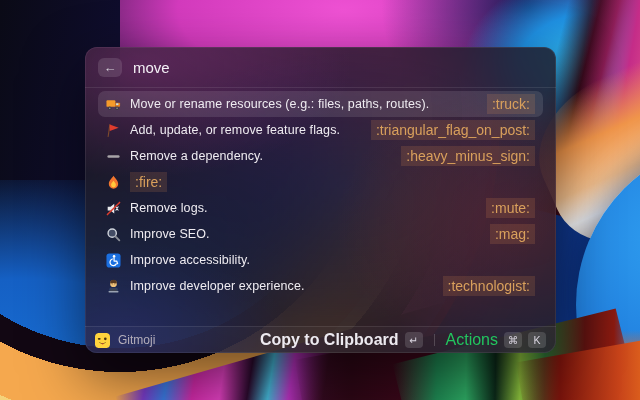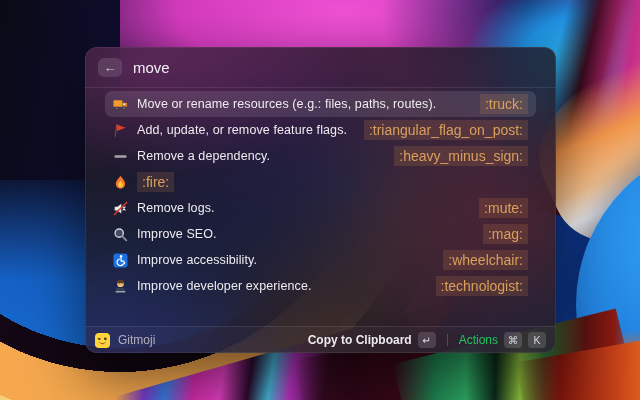--- a/index.html
+++ b/index.html
@@ -66,40 +66,40 @@
   .searchbar { position:relative; display:flex; align-items:center; gap:11px;
     height:41px; padding:0 13px; flex:0 0 auto;
     border-bottom:1px solid rgba(255,255,255,0.09); }
   .back-btn { display:flex; align-items:center; justify-content:center;
     width:24px; height:19px; border-radius:6px;
     background:rgba(255,255,255,0.12); color:#d6d2da; font-size:13px; line-height:1;
     cursor:pointer; }
   .search-input { flex:1; background:transparent; border:none; outline:none;
     color:#f4f1f6; font-size:15px; font-family:"Liberation Sans", sans-serif; caret-color:#f4f1f6; }
 
-  .list { position:relative; flex:1; padding:3px 20px; display:flex; flex-direction:column; }
+  .list { position:relative; flex:1; padding:3px 13px; display:flex; flex-direction:column; }
   .row { display:flex; align-items:center; gap:9px; height:26px; flex:0 0 26px;
     padding:0 8px; border-radius:7px; cursor:pointer; }
   .row.selected { background:rgba(255,255,255,0.11); }
   .row-icon { width:15px; height:15px; flex:0 0 15px; display:flex; align-items:center; justify-content:center; }
   .row-icon svg { width:15px; height:15px; display:block; }
   .row-label { flex:1; font-size:12.5px; color:#efecf1; letter-spacing:0.1px;
     white-space:nowrap; overflow:hidden; text-overflow:ellipsis; }
   .row-tag { font-size:14px; color:#d9a05c; background:rgba(255,166,87,0.14);
     padding:2px 5px; border-radius:0; line-height:1.2; white-space:nowrap; }
 
   .footer { position:relative; display:flex; align-items:center; gap:8px;
     height:27px; flex:0 0 27px; padding:0 10px;
     border-top:1px solid rgba(255,255,255,0.09); background:rgba(255,255,255,0.025);text-align:center; }
   .app-chip { display:flex; align-items:center; gap:8px; cursor:default; }
   .app-logo { width:15px; height:15px; border-radius:3.5px; display:block; }
   .app-name { font-size:12px; color:#b4aeba; }
   .footer-spacer { flex:1; }
   .footer-action { display:flex; align-items:center; gap:6px; cursor:pointer; }
-  .action-label { font-size:12px; color:#edeaf0; font-weight:700; }
+  .action-label { font-size:16px; color:#edeaf0; font-weight:700; }
   .action-label.secondary { font-weight:400; color:#22c55e; }
   .key-badge { display:flex; align-items:center; justify-content:center;
     min-width:18px; height:16px; padding:0 3px; border-radius:4px;
     background:rgba(255,255,255,0.14); color:#d9d4df; font-size:10.5px; line-height:1; }
   .footer-divider { width:1px; height:12px; background:rgba(255,255,255,0.18); margin:0 3px; }
 </style>
 </head>
 <body>
 
 <div id="stage">
@@ -198,21 +198,20 @@
         <div class="row">
         <span class="row-icon">
             <svg viewBox="0 0 16 16" xmlns="http://www.w3.org/2000/svg">
               <rect x="0.5" y="0.5" width="15" height="15" rx="3" fill="#1b6fe0"></rect>
               <circle cx="8.6" cy="3.6" r="1.4" fill="#fff"></circle>
               <path d="M8.6 5.4 L8.6 8.6 L11.4 8.6 L12.4 11.4" stroke="#fff" stroke-width="1.3" fill="none" stroke-linecap="round" stroke-linejoin="round"></path>
               <path d="M6.8 6.4 A3.6 3.6 0 1 0 11 11.6" stroke="#fff" stroke-width="1.3" fill="none" stroke-linecap="round"></path>
             </svg>
           </span>
         <span class="row-label">Improve accessibility.</span>
-        <span class="row-tag">:wheelchair:</span>
       </div>
         <div class="row">
         <span class="row-icon">
             <svg viewBox="0 0 16 16" xmlns="http://www.w3.org/2000/svg">
               <circle cx="8" cy="5" r="3.6" fill="#f0c27a"></circle>
               <path d="M4.4 4.4 A3.6 3.6 0 0 1 11.6 4.4 L10.6 4.8 A6 6 0 0 0 5.4 4.8 Z" fill="#5a3a20"></path>
               <circle cx="6.7" cy="5.2" r="0.5" fill="#3a2a18"></circle>
               <circle cx="9.3" cy="5.2" r="0.5" fill="#3a2a18"></circle>
               <path d="M4 9.4 L12 9.4 L13 12.6 L3 12.6 Z" fill="#2e3f66"></path>
               <path d="M5 10.2 L11 10.2 L11.8 13 L4.2 13 Z" fill="#3c4150"></path>

